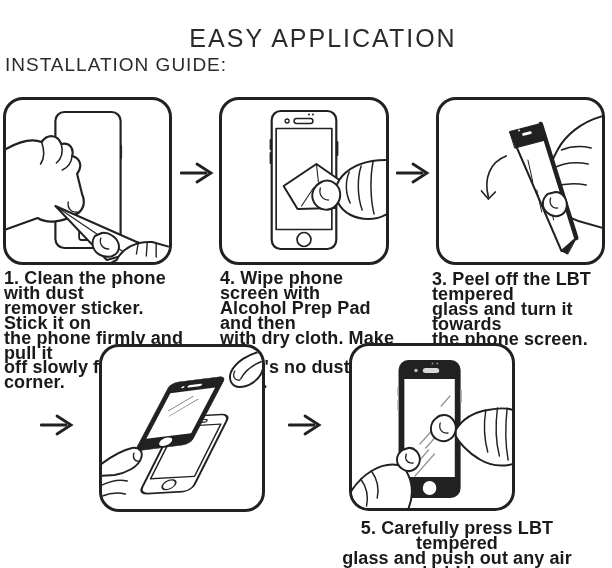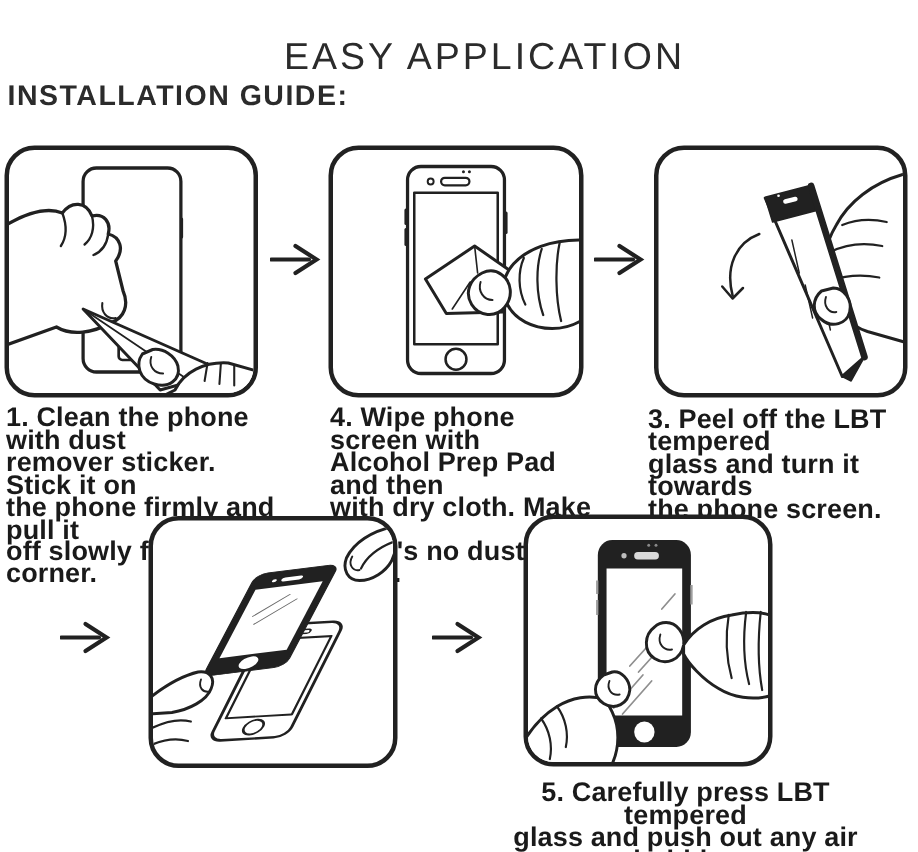--- a/index.html
+++ b/index.html
@@ -1,21 +1,21 @@
 <!DOCTYPE html>
 <html><head>
 <meta charset="utf-8">
 <style>
   html,body{margin:0;padding:0;background:#fff;}
   .page{position:relative;width:612px;height:568px;background:#ffffff;overflow:hidden;
         font-family:"Liberation Sans", sans-serif;color:#212121;}
   .title{position:absolute;top:7px;left:0;width:612px;margin:17px;text-align:center;
          font-size:25px;font-weight:400;letter-spacing:2px;color:#2b2b2b;}
   .subtitle{position:absolute;top:54px;left:5px;margin:0;
-         font-size:19px;font-weight:700;letter-spacing:1px;color:#2b2b2b;}
+         font-size:19px;font-weight:400;letter-spacing:1px;color:#2b2b2b;}
   .panel{position:absolute;box-sizing:border-box;border:3px solid #212121;border-radius:20px;
          background:#fff;overflow:hidden;}
   .panel svg{display:block;width:100%;height:100%;}
   .arrow{position:absolute;width:36px;height:22px;}
   .caption{position:absolute;font-size:18px;line-height:14.9px;font-weight:700;
            color:#1a1a1a;white-space:pre-line;letter-spacing:0.1px;}
 </style>
 </head>
 <body>
 

